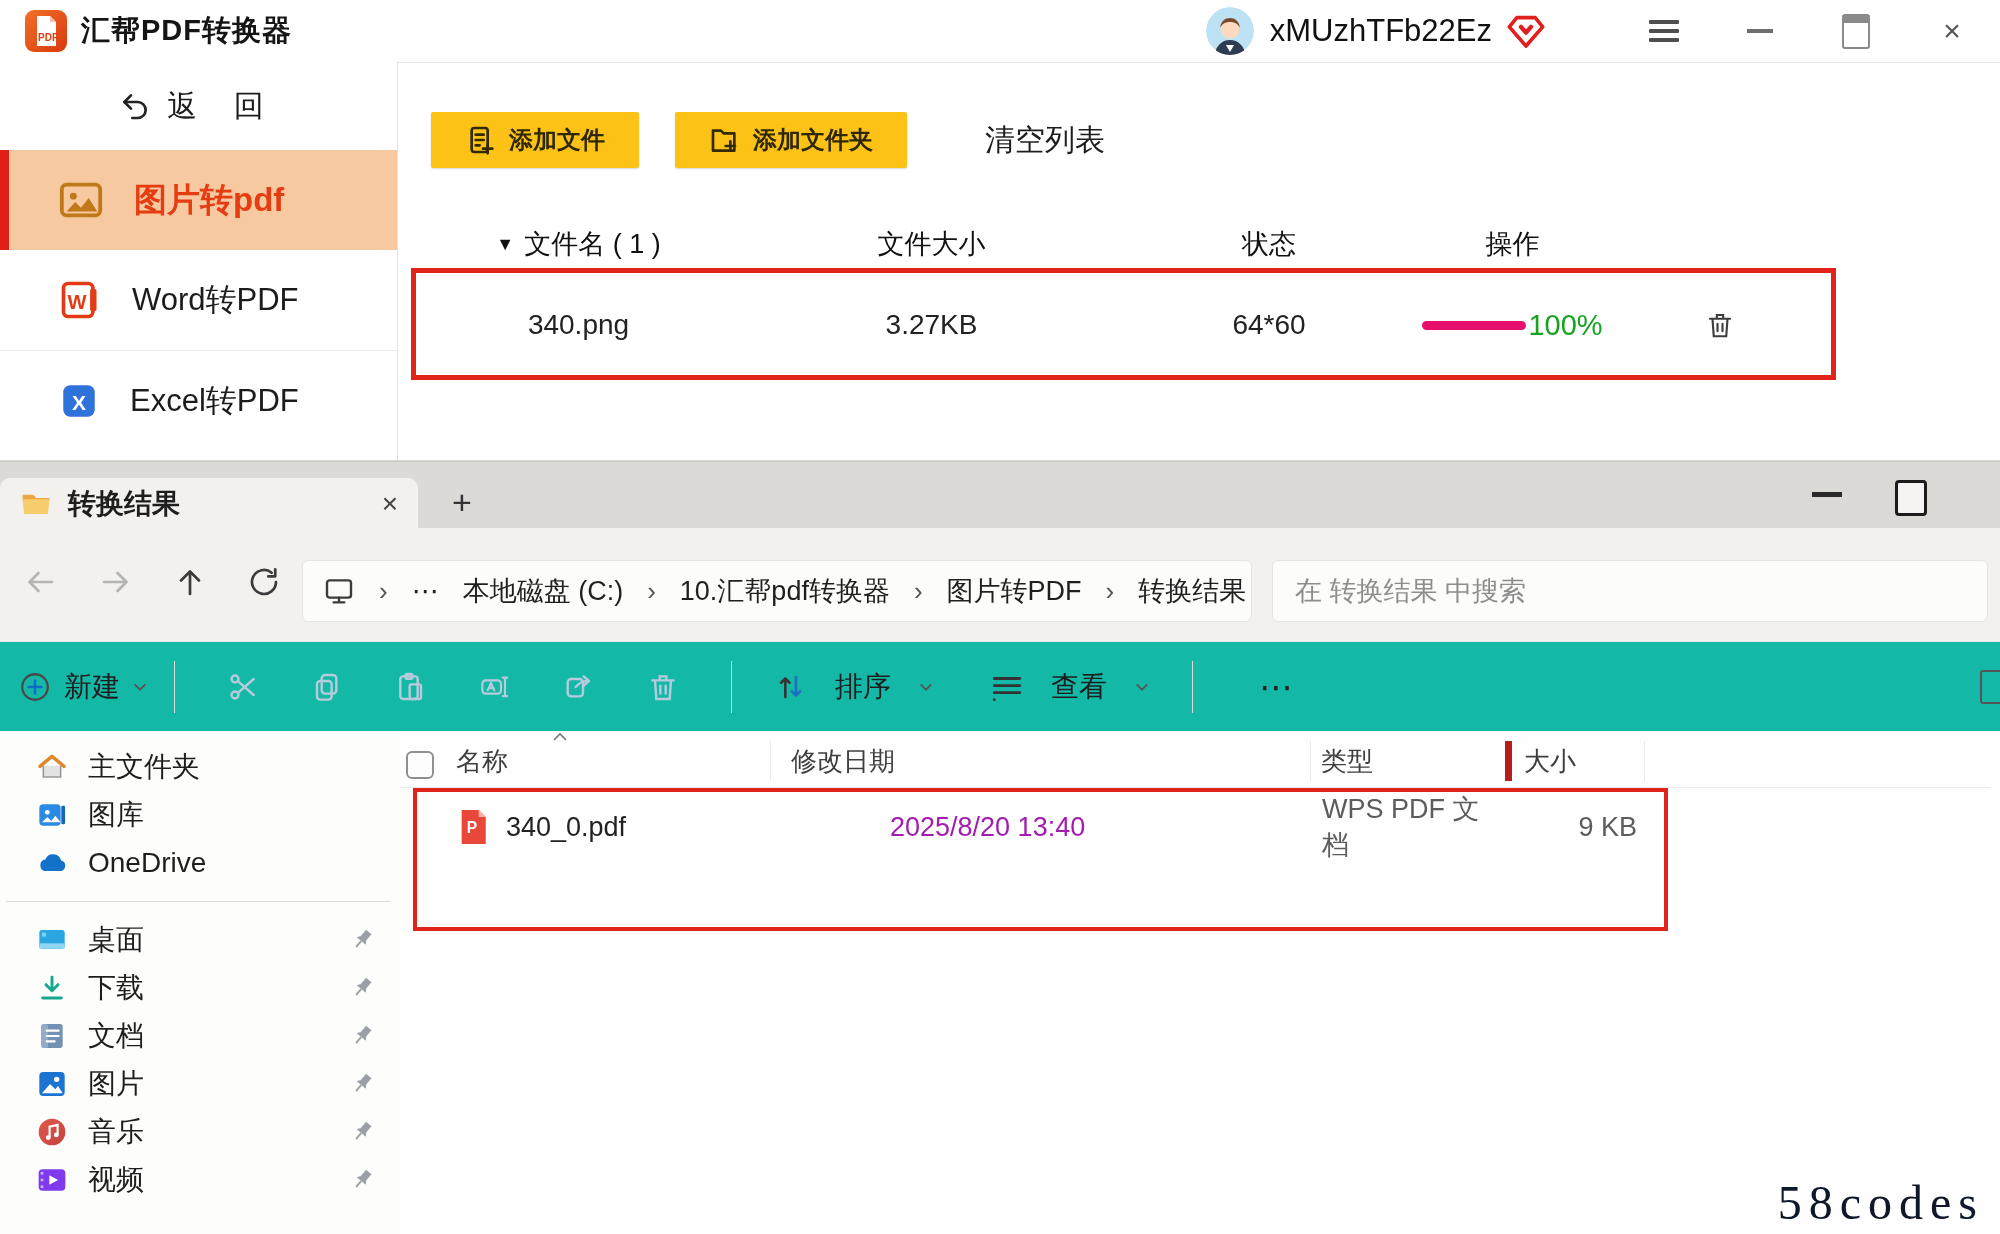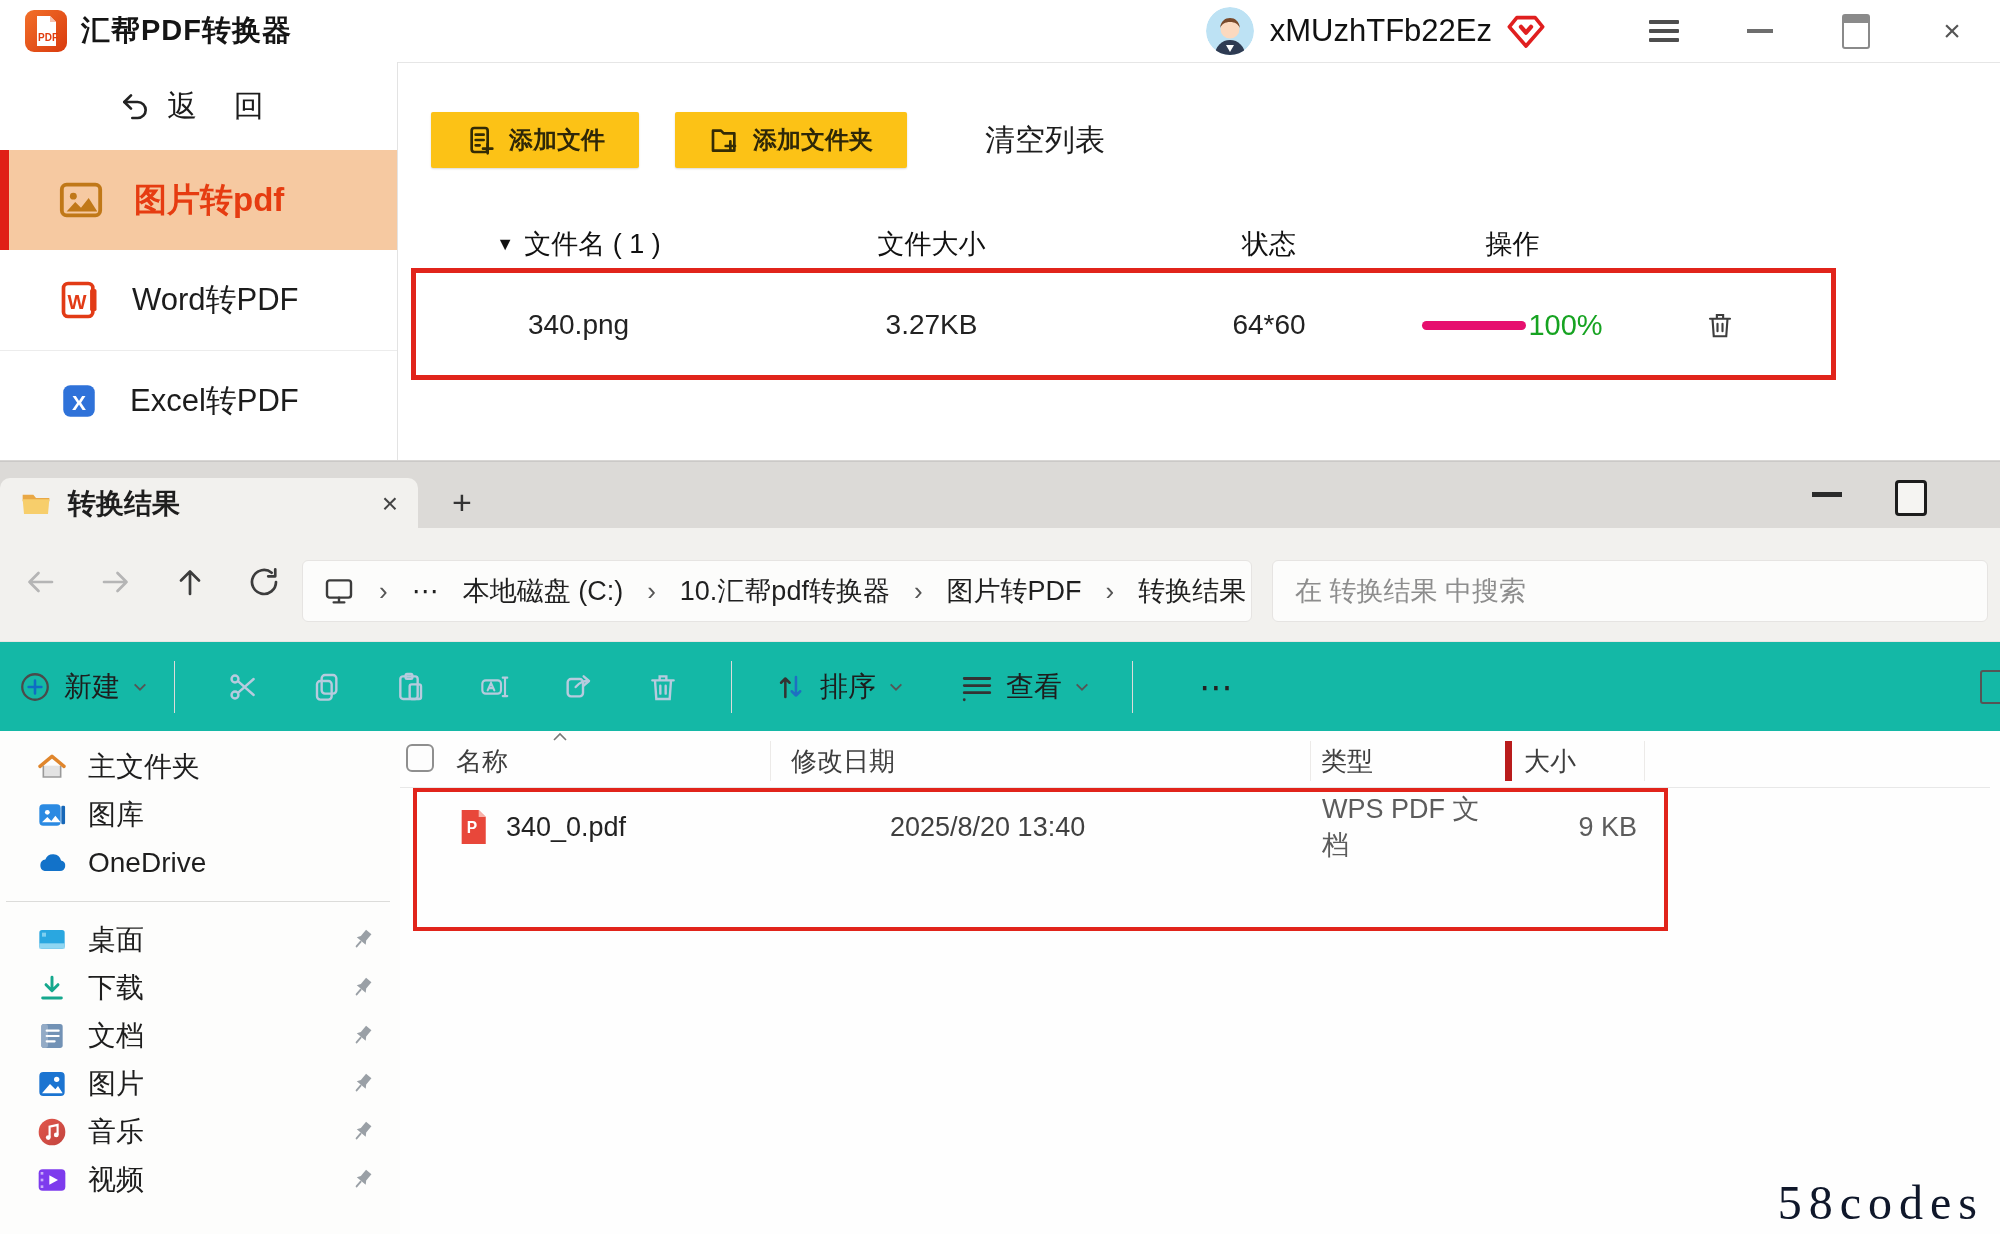--- a/index.html
+++ b/index.html
@@ -72,45 +72,45 @@
   .crumb-sep{color:#555;font-size:26px;}
   .searchbox{position:absolute;left:1272px;top:32px;width:716px;height:62px;background:#fcfcfb;border:1px solid #e6e4e2;
              border-radius:6px;display:flex;align-items:center;padding:0 22px;box-sizing:border-box;
              font-size:27px;color:#8d8d8d;}
 
   .cmdbar{position:absolute;left:0;top:180px;width:2000px;height:90px;background:#14b8a6;border-top:1px solid #e7e5e3;
           border-bottom:1px solid #e2e0de;display:flex;align-items:center;}
   .newgroup{display:flex;align-items:center;gap:12px;margin-left:18px;font-size:28px;color:#1d1d1d;}
   .vdiv{width:1px;height:52px;background:#dddbd9;margin:0 26px;}
   .cmdicon{width:84px;display:flex;justify-content:center;}
-  .sortgroup,.viewgroup{display:flex;align-items:center;gap:12px;font-size:28px;color:#1d1d1d;margin:0 16px;}
+  .sortgroup,.viewgroup{display:flex;align-items:center;gap:27px;font-size:28px;color:#1d1d1d;margin:0 16px;}
   .morebtn{font-size:34px;color:#222;margin-left:40px;letter-spacing:3px;}
   .panelcut{position:absolute;right:-8px;top:28px;width:24px;height:30px;border:2px solid #555;border-radius:3px;}
 
   
   .expbody{position:absolute;left:0;top:270px;width:2000px;height:608px;background:#fefefe;}
   .expside{position:absolute;left:0;top:0;width:400px;height:503px;background:#fdfdfc;}
   .expitem{height:48px;display:flex;align-items:center;padding-left:36px;gap:20px;font-size:28px;color:#1e1e1e;position:relative;}
   .pin{position:absolute;right:24px;top:10px;}
   .side-div{border-bottom:1px solid #dcdcda;margin:14px 10px 14px 6px;}
 
   .flist{position:absolute;left:400px;top:0;width:1600px;height:503px;}
   .fhead{position:absolute;left:0;top:4px;width:1590px;height:52px;display:grid;
          grid-template-columns:370px 540px 195px 140px;align-items:center;font-size:26px;color:#3e3e3e;
          border-bottom:1px solid #e8e8e8;}
-  .fh-name{display:flex;align-items:flex-start;gap:22px;padding-left:6px;}
+  .fh-name{display:flex;align-items:flex-end;gap:22px;padding-left:6px;}
   .fh-date{padding-left:20px;border-left:1px solid #eceae8;height:40px;display:flex;align-items:center;}
   .fh-type{padding-left:10px;border-left:1px solid #eceae8;height:40px;display:flex;align-items:center;}
   .fh-size{padding-left:12px;border-left:7px solid #b91c1c;border-right:1px solid #eceae8;height:40px;display:flex;align-items:center;}
   .checkbox{width:24px;height:24px;border:2px solid #8f8f8f;border-radius:6px;background:#fdfdfd;}
   .sortcaret{position:absolute;left:148px;top:-2px;}
   .frow{position:absolute;left:0;top:60px;width:1590px;height:70px;display:grid;
         grid-template-columns:370px 540px 195px 140px;align-items:center;font-size:27px;color:#222;}
   .fr-name{display:flex;align-items:center;gap:16px;padding-left:56px;}
-  .fr-date{padding-left:120px;color:#404040;}
+  .fr-date{padding-left:120px;color:#a21caf;}
   .fr-type{padding-left:12px;color:#5c5c5c;}
   .fr-size{text-align:right;padding-right:8px;color:#5c5c5c;}
   .redbox2{position:absolute;left:13px;top:57px;width:1255px;height:143px;border:4px solid #e1241b;box-sizing:border-box;pointer-events:none;}
 
   .watermark{position:absolute;right:16px;bottom:4px;font-family:"Liberation Serif","DejaVu Serif",serif;
              font-size:48px;color:#0f172a;letter-spacing:7px;}
 </style>
 </head>
 <body>
 

